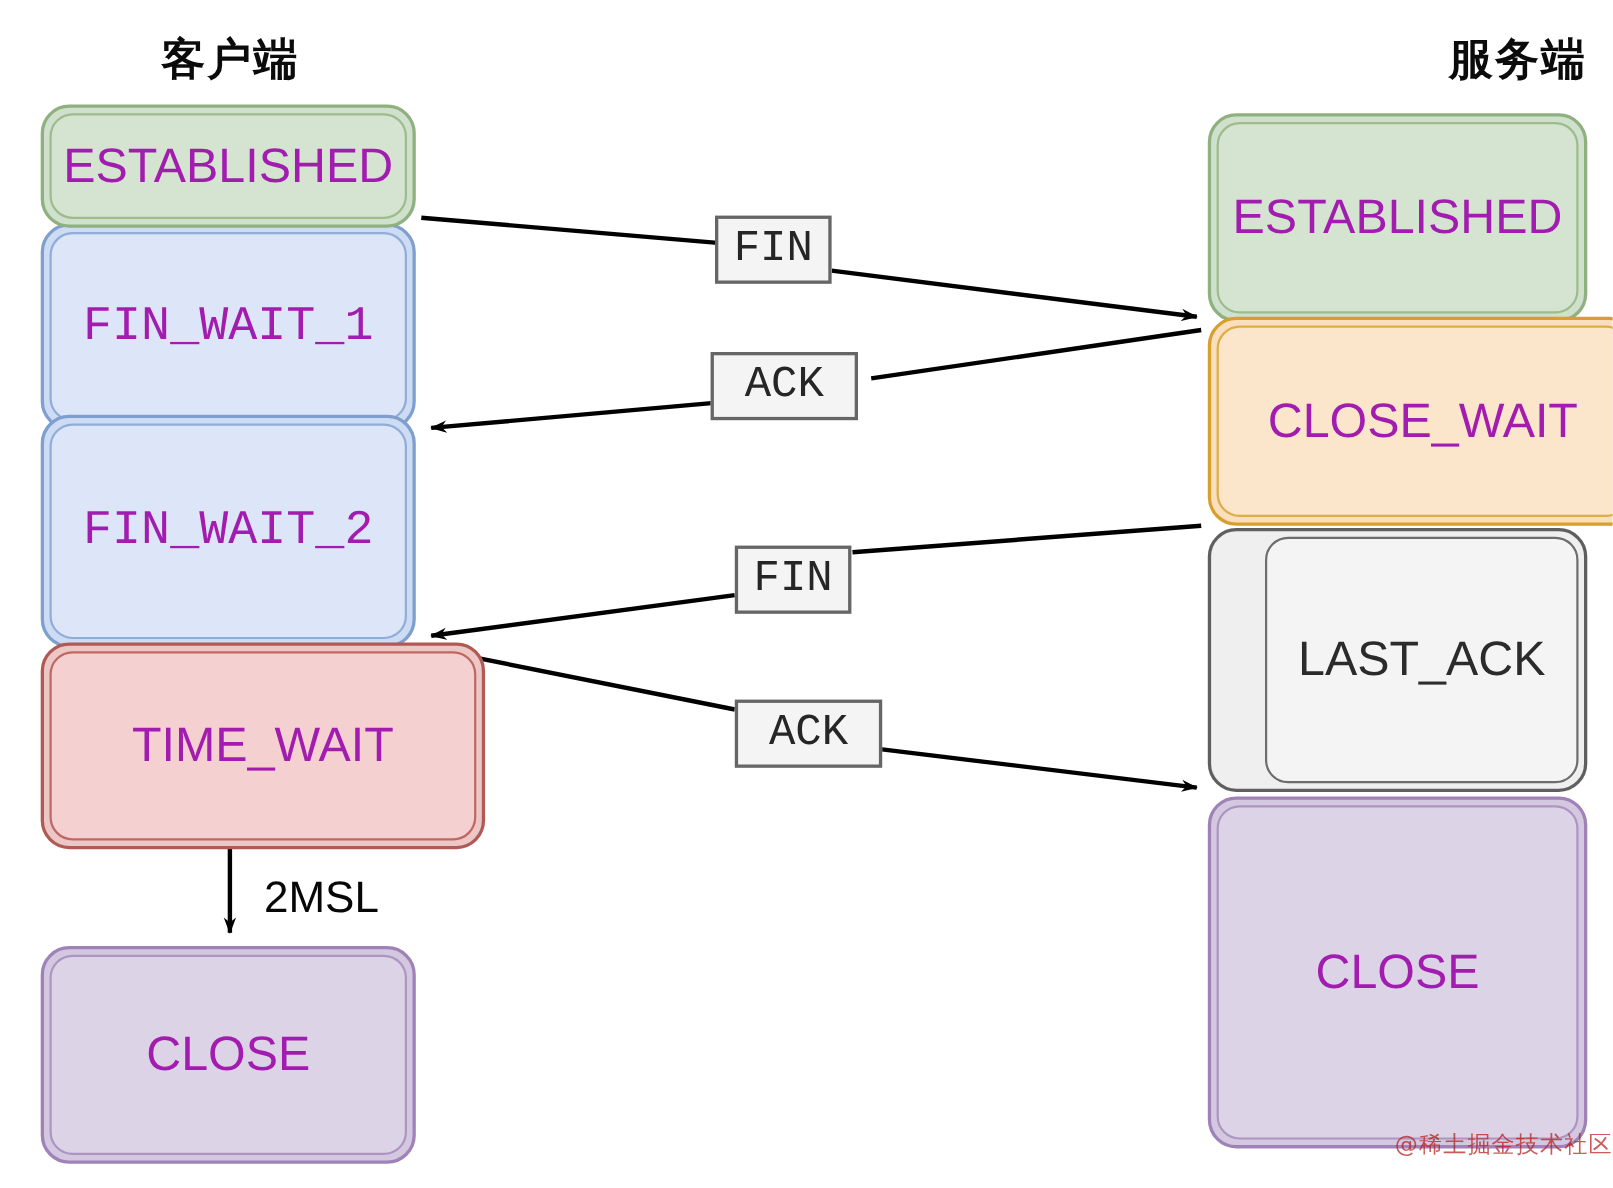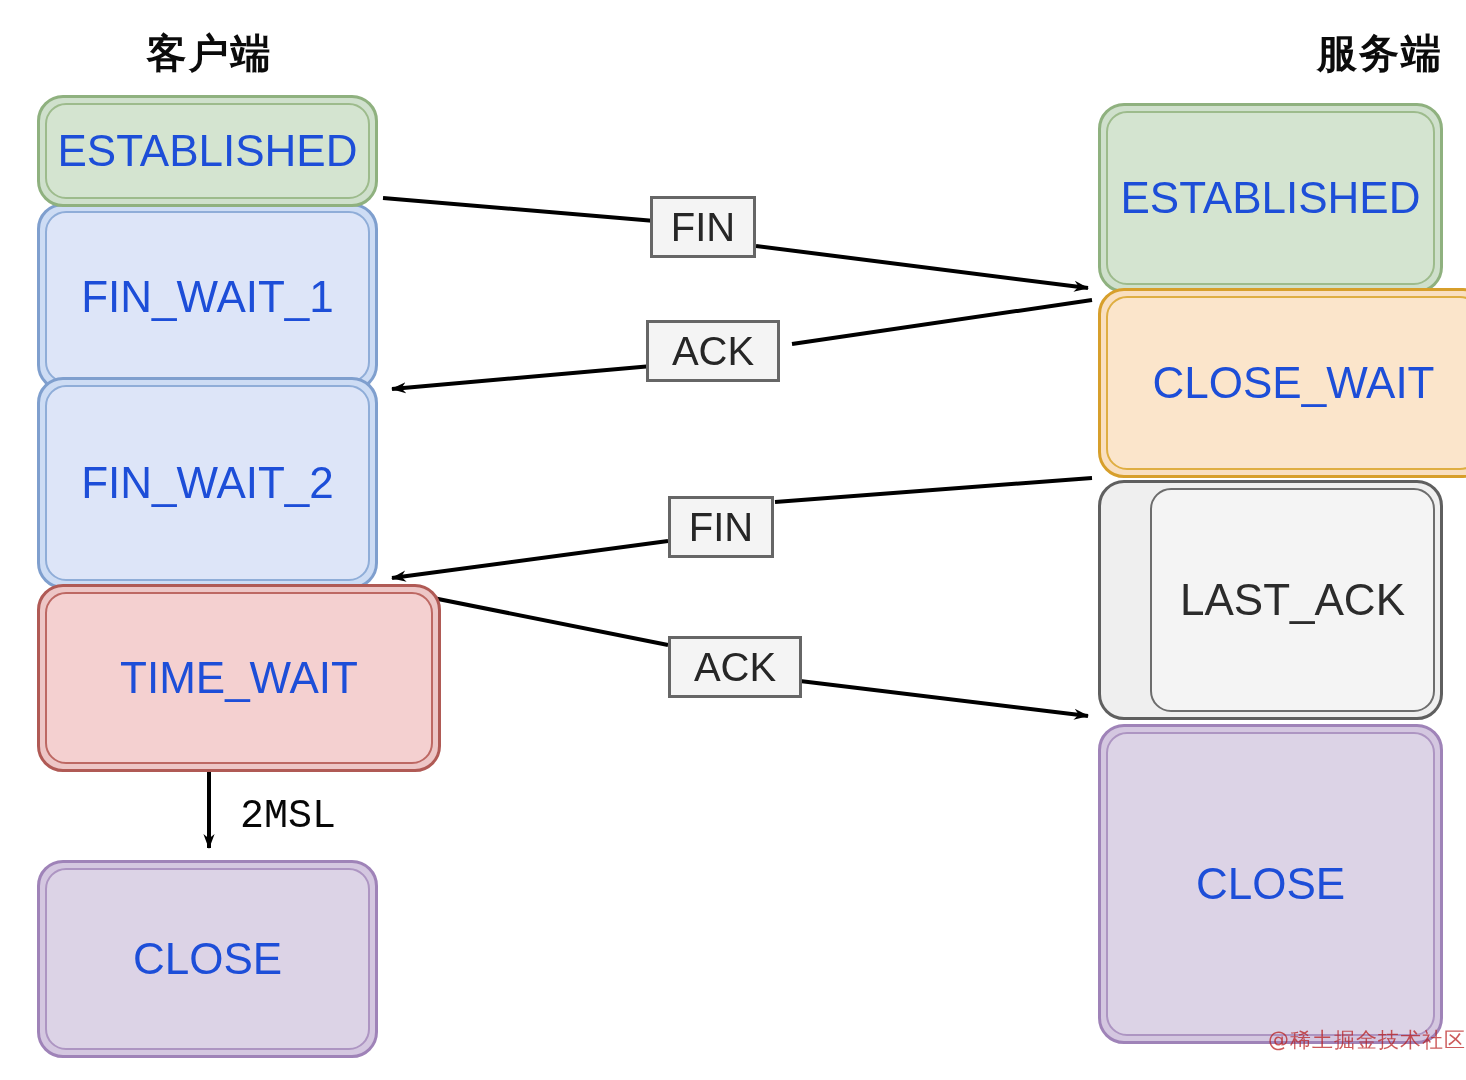--- a/index.html
+++ b/index.html
@@ -38,30 +38,30 @@
     border-radius:21px;
     border-width:2px;
     border-style:solid;
     border-color:inherit;
     display:flex;
     align-items:center;
     justify-content:center;
   }
   .node .label{
     font-size:44px;
-    color:#1d4ed8;
+    color:#a21caf;
     white-space:nowrap;
     line-height:1;
   }
 
   
   .n-green{background:#cfe0cc;border-color:#8fb17f;}
   .n-green > .inner{background:#d4e4d0;border-color:#9dbb8c;}
   .n-blue{background:#cddcf4;border-color:#7f9fce;}
-  .n-blue > .inner{background:#dde5f8;border-color:#8fadd8;}
+  .n-blue > .inner{background:#dde5f8;border-color:#8fadd8;font-family:Liberation Mono, monospace;}
   .n-orange{background:#f9dfc0;border-color:#d79f2b;}
   .n-orange > .inner{background:#fbe5cb;border-color:#dfae42;}
   .n-red{background:#edc6c6;border-color:#b05a55;}
   .n-red > .inner{background:#f4d0d0;border-color:#bd6863;}
   .n-purple{background:#d4c7e0;border-color:#9f83b8;}
   .n-purple > .inner{background:#dcd3e6;border-color:#ad95c2;}
   .n-gray{background:#efefef;border-color:#5f5f5f;}
   .n-gray > .inner{background:#f4f4f4;border-color:#6d6d6d;margin-left:44px;}
   .n-gray .label{color:#2b2b2b;}
 
@@ -74,29 +74,29 @@
     display:flex;
     align-items:center;
     justify-content:center;
     z-index:6;
   }
   .msg span{
     font-size:40px;
     color:#262626;
     line-height:1;
     white-space:nowrap;
+    font-family:Liberation Mono, monospace;
   }
 
   .edge-text{
     position:absolute;
     font-size:40px;
     color:#070707;
     white-space:nowrap;
     z-index:6;
-    font-family:Liberation Mono, monospace;
   }
 
   .watermark{
     position:absolute;
     font-size:21px;
     color:#b91c1c;
     opacity:.72;
     white-space:nowrap;
     letter-spacing:1px;
     z-index:8;

